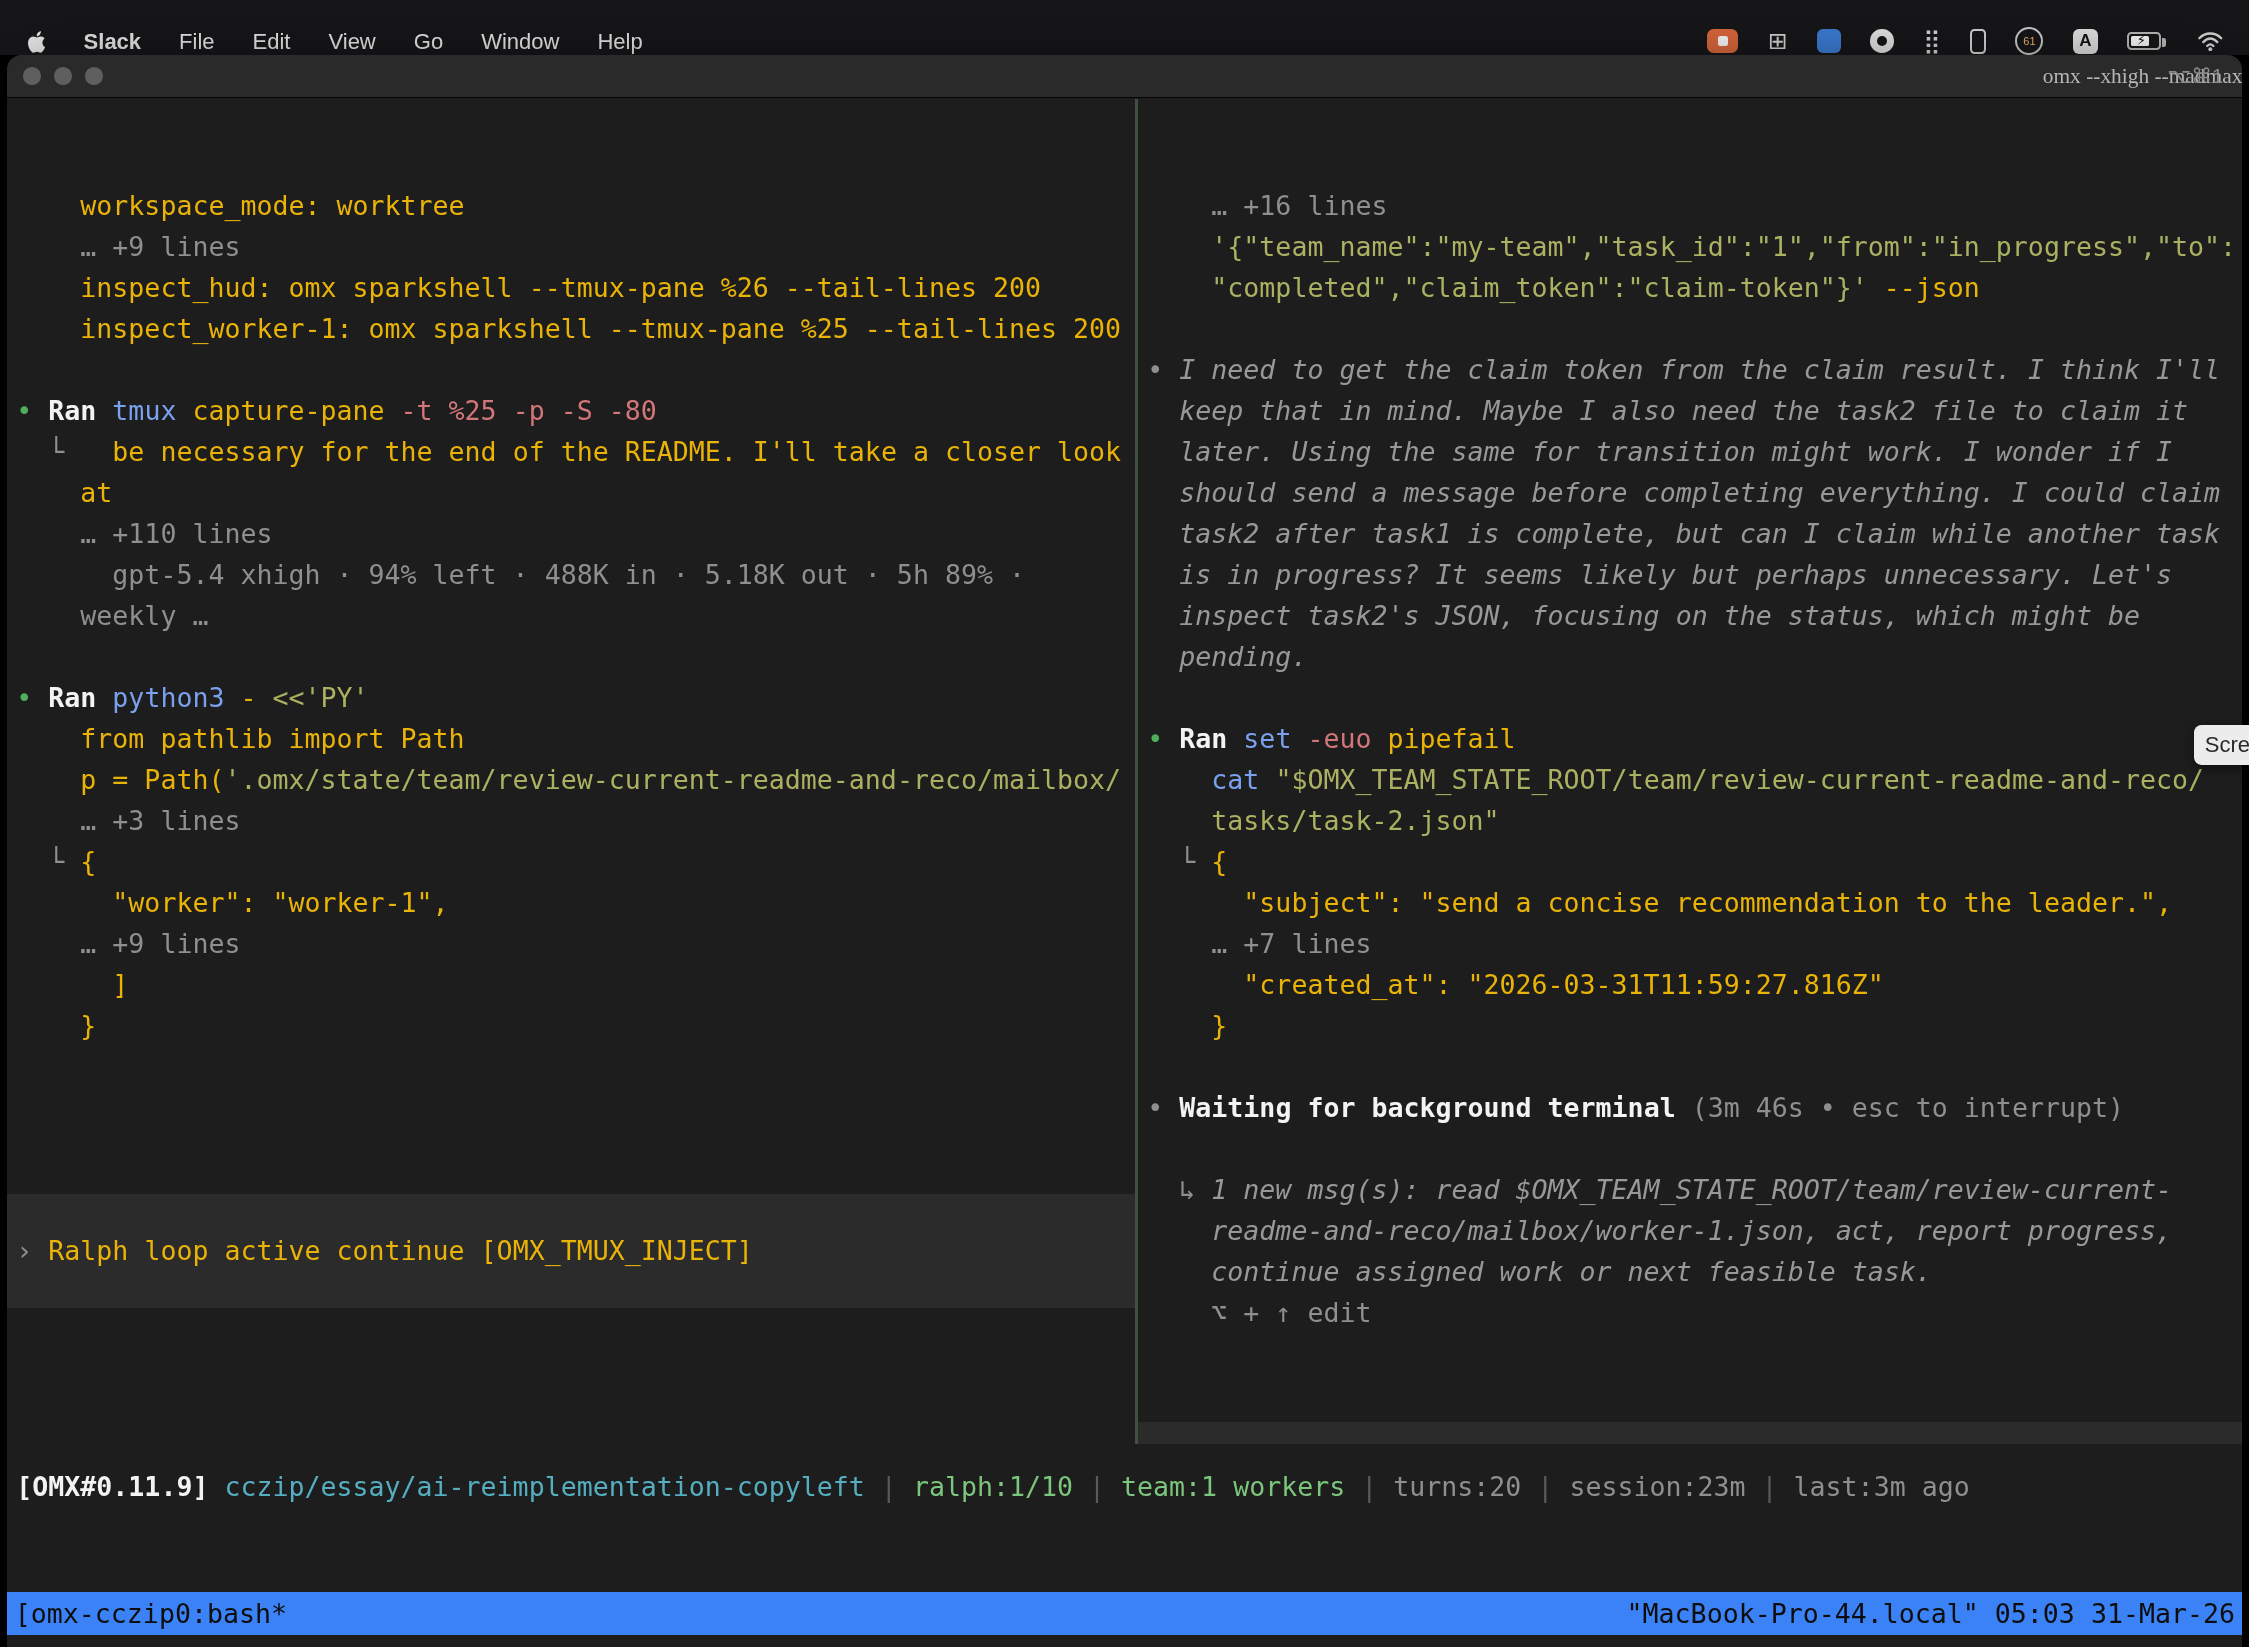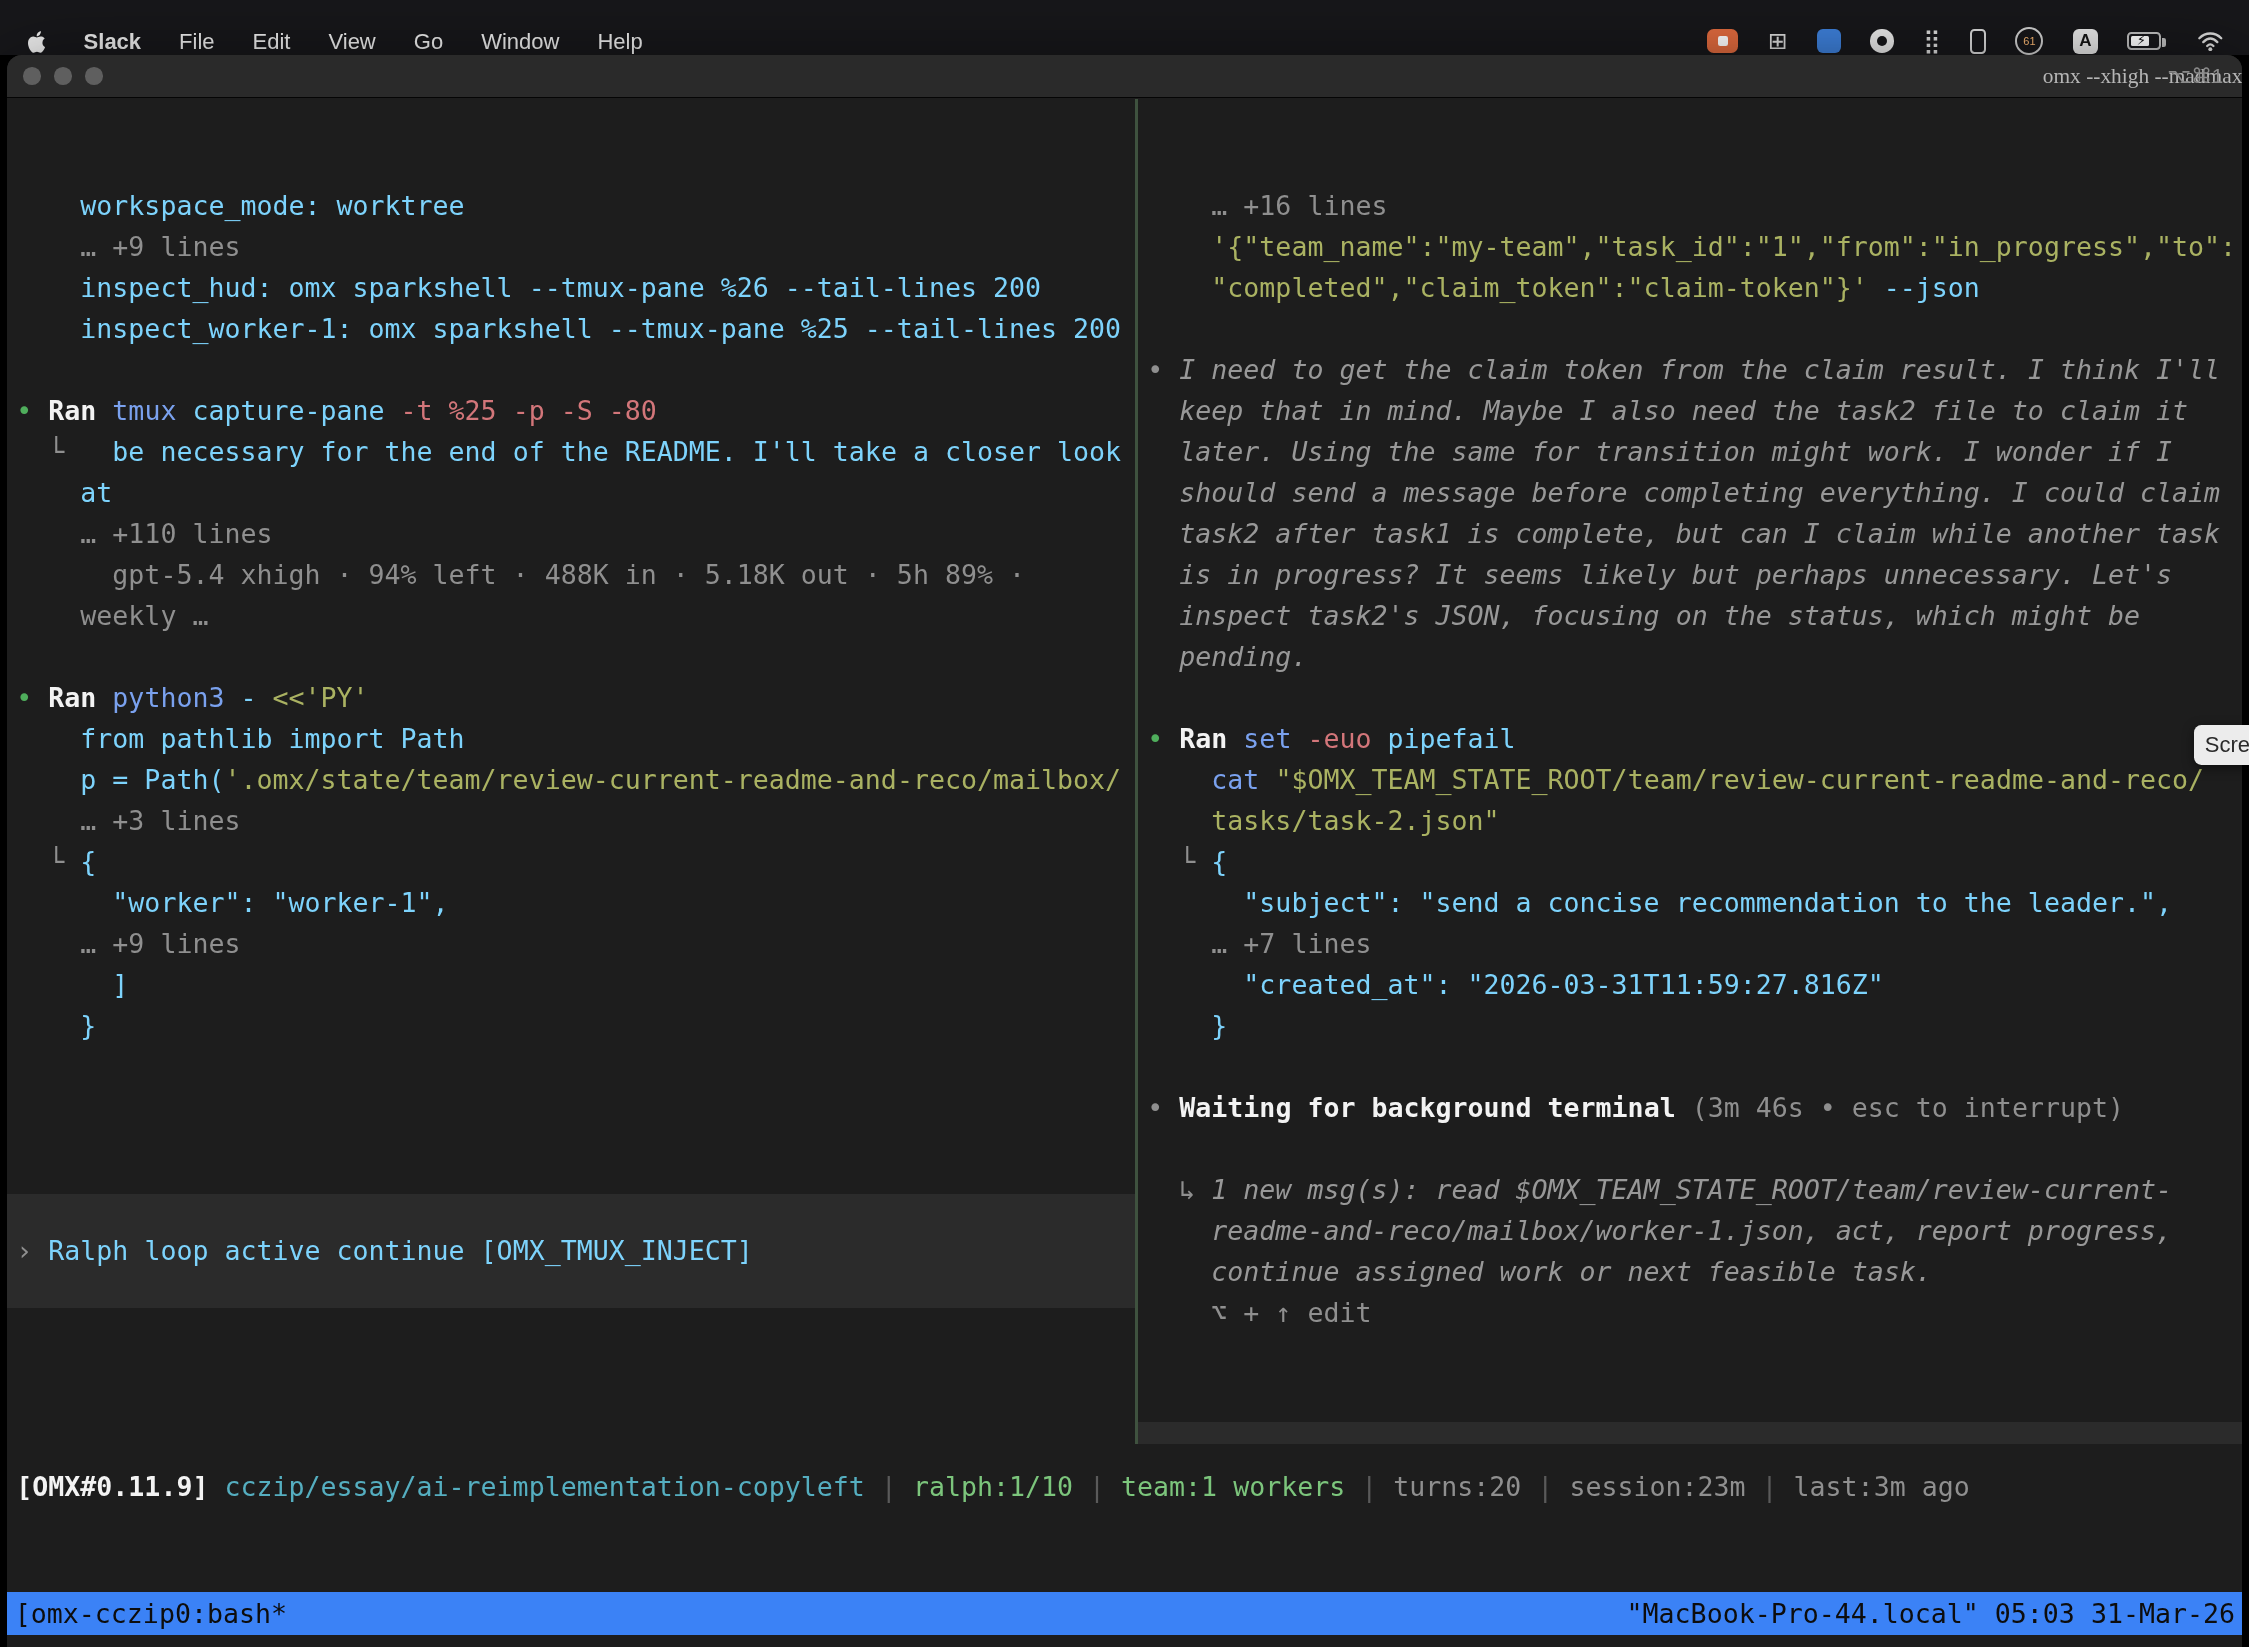--- a/index.html
+++ b/index.html
@@ -47,21 +47,21 @@
   .divider{position:absolute;left:1128px;top:0;width:3px;height:1345px;background:#3f523f}
   .lines{padding:3.7px 0 0 8.9px}
   .line{height:41px}
   .band{height:114px;background:#2b2b2b;display:flex;align-items:center;padding-left:8.9px}
   .inject{margin-top:66px}
   .composer-r{margin-top:7.4px}
   .wline{height:41px;padding-left:8.9px;margin-top:42px}
   .bline{white-space:pre}
 
   
-  .s-d{color:#7dd3fc}
+  .s-d{color:#eab308}
   .s-g{color:#8f8f8f}
   .s-sep{color:#5a5a5a}
   .s-b{color:#f3f3f3;font-weight:bold}
   .s-grn{color:#4fae5c}
   .s-kw{color:#7aa1ee}
   .s-flag{color:#d3767a}
   .s-str{color:#aab262}
   .s-it{color:#989898;font-style:italic}
   .s-cyan{color:#55aec0}
   .s-sg{color:#7cc57c}

